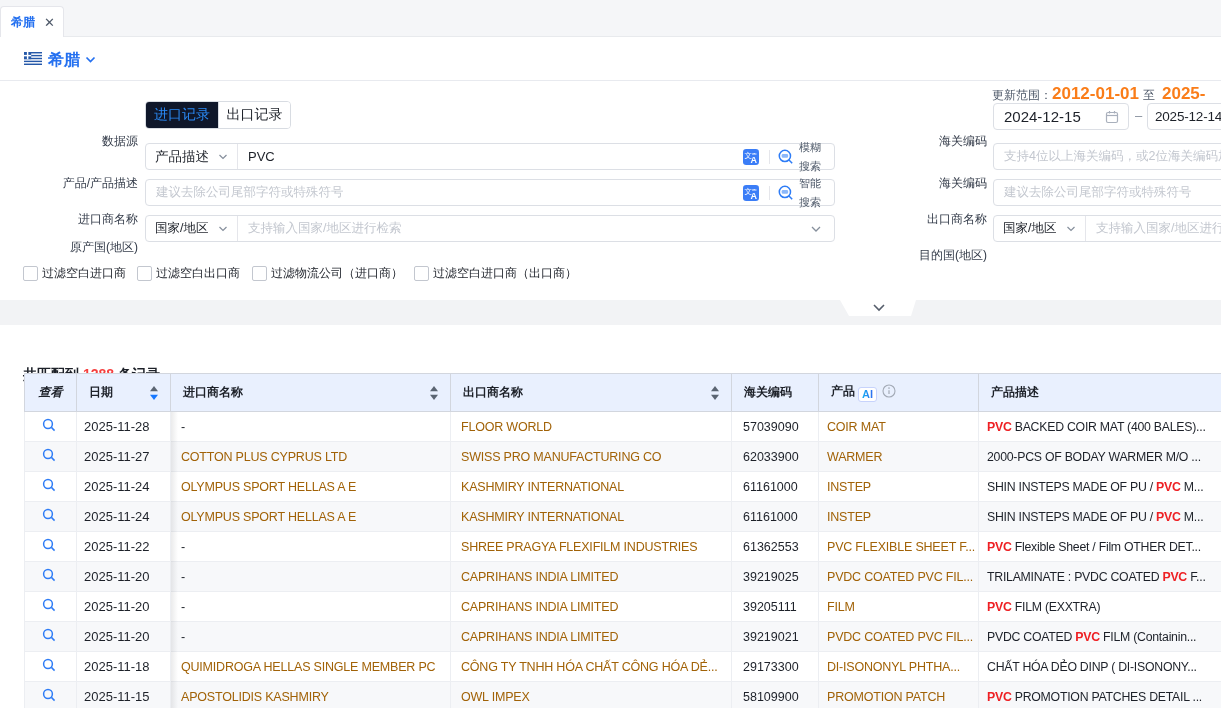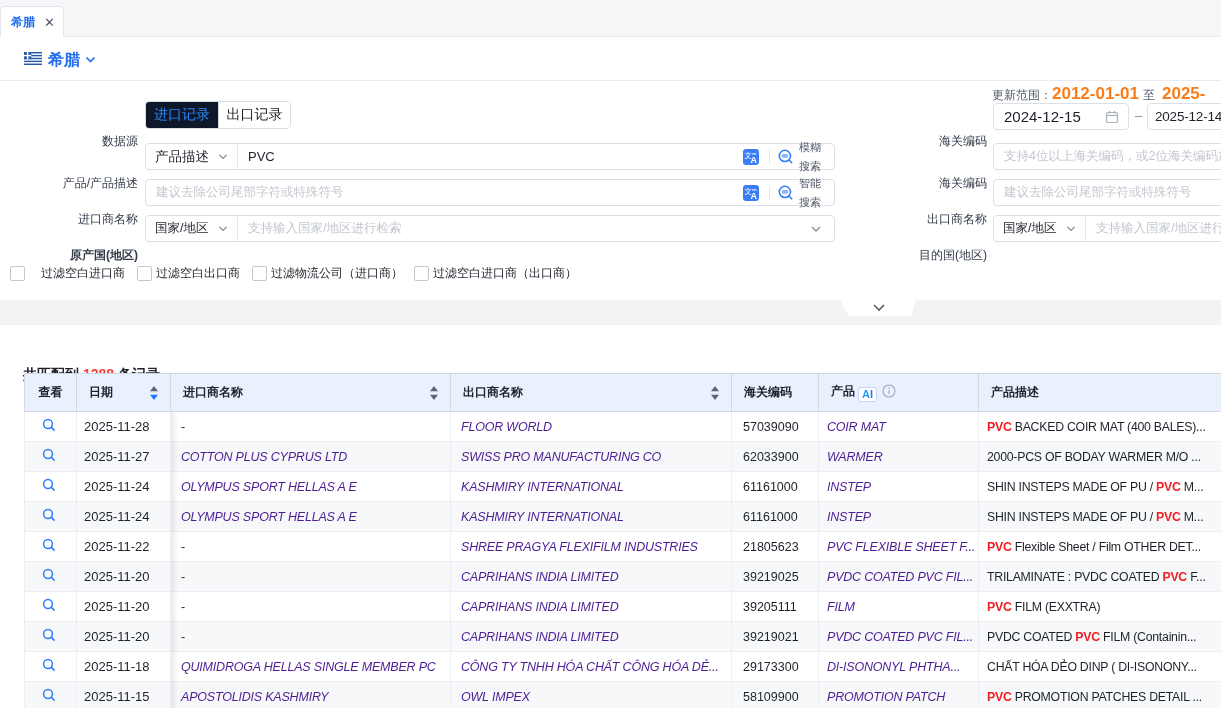--- a/index.html
+++ b/index.html
@@ -53,21 +53,21 @@
 
 table#tbl { position:absolute; left:24px; top:373px; border-collapse:collapse; table-layout:fixed; width:1354px; }
 #tbl th { background:#e9f0fe; height:38px; font-size:12px; font-weight:bold; color:#1d2129; text-align:left; padding:0 0 0 12px; border:1px solid #d2d6de; position:relative; }
 #tbl td { height:30px; font-size:12.5px; letter-spacing:-0.2px; padding:0 8px; border:1px solid #eceef2; background:#fff; white-space:nowrap; overflow:hidden; }
 #tbl td:nth-child(3), #tbl td:nth-child(4) { padding-left:10px; }
 #tbl td:nth-child(5) { padding-left:11px; letter-spacing:0; }
 #tbl td.date { font-size:13px; letter-spacing:0; padding-left:7px; }
 #tbl td.c { padding:0 4px 0 0; }
 #tbl td:nth-child(7) { font-size:12.3px; letter-spacing:-0.25px; }
 #tbl tr.z td { background:#f7f8fa; }
-#tbl a { color:#4c1d95; text-decoration:none;font-style:italic; }
+#tbl a { color:#a16207; text-decoration:none; }
 #tbl td.c { text-align:center; }
 .pvc { color:#ee2024; font-weight:bold; }
 .sorter { position:absolute; right:12px; top:50%; margin-top:-6.5px; width:8px; height:14px; }
 
 svg { display:block; }
 </style>
 </head>
 <body>
 <div class="abs" id="tabbar"></div>
 <div class="abs" id="tab">
@@ -91,21 +91,21 @@
 <div class="abs" id="cname">希腊</div>
 <div class="abs" id="cchev">
     <svg width="13" height="13" viewBox="0 0 13 13">
       <path d="M2.5 4.5l4 4 4-4" fill="none" stroke="#2470f0" stroke-width="1.7"></path>
     </svg>
   </div>
 
 <label class="fl" style="right:1083px; top:108px;">数据源</label>
 <label class="fl" style="right:1083px; top:150px;">产品/产品描述</label>
 <label class="fl" style="right:1083px; top:186px;">进口商名称</label>
-<label class="fl" style="right:1083px; top:222px;font-weight:bold;">原产国(地区)</label>
+<label class="fl" style="right:1083px; top:214px;">原产国(地区)</label>
 <label class="fl" style="right:234px; top:108px;">海关编码</label>
 <label class="fl" style="right:234px; top:150px;">海关编码</label>
 <label class="fl" style="right:234px; top:186px;">出口商名称</label>
 <label class="fl" style="right:234px; top:222px;">目的国(地区)</label>
 
 <div class="abs" id="updrange">更新范围：<b>2012-01-01</b><span style="margin:0 7px 0 4px;">至</span><b>2025-12-14</b></div>
 
 <div class="abs" id="toggle">
     <div class="seg on">进口记录</div>
     <div class="seg off">出口记录</div>
@@ -193,21 +193,21 @@
 <div class="inp" style="left:993px; top:215px; width:290px;">
   <div style="width:92px; height:100%; border-right:1px solid #e5e6eb; display:flex; align-items:center; justify-content:space-between; padding:0 9px;">
     <span style="font-size:12.5px;">国家/地区</span>
     <svg width="10" height="10" viewBox="0 0 10 10">
         <path d="M1.5 3l3.5 3.5L8.5 3" fill="none" stroke="#868f9c" stroke-width="1.2"></path>
       </svg>
   </div>
   <span class="ph" style="margin-left:10px;">支持输入国家/地区进行检索</span>
 </div>
 
-<div class="cbrow" style="left:10px;gap:12px;">
+<div class="cbrow" style="left:23px;">
     <div class="cb"></div>
     <span class="cbl">过滤空白进口商</span>
   </div>
 <div class="cbrow" style="left:137px;">
     <div class="cb"></div>
     <span class="cbl">过滤空白出口商</span>
   </div>
 <div class="cbrow" style="left:252px;">
     <div class="cb"></div>
     <span class="cbl">过滤物流公司（进口商）</span>
@@ -231,21 +231,21 @@
       <col style="width:52px">
       <col style="width:94px">
       <col style="width:280px">
       <col style="width:281px">
       <col style="width:87px">
       <col style="width:160px">
       <col style="width:400px">
     </colgroup>
 <tbody>
       <tr>
-  <th style="text-align:center; padding:0;">查看</th>
+  <th style="text-align:center; padding:0;font-style:italic;">查看</th>
   <th>日期<svg class="sorter" viewBox="0 0 8 14">
             <path d="M0 5.2L4 0l4 5.2z" fill="#5a6472"></path>
             <path d="M0 8.8L4 14l4-5.2z" fill="#1677ff"></path>
           </svg></th>
   <th>进口商名称<svg class="sorter" viewBox="0 0 8 14">
             <path d="M0 5.2L4 0l4 5.2z" fill="#5a6472"></path>
             <path d="M0 8.8L4 14l4-5.2z" fill="#5a6472"></path>
           </svg></th>
   <th>出口商名称<svg class="sorter" viewBox="0 0 8 14">
             <path d="M0 5.2L4 0l4 5.2z" fill="#5a6472"></path>
@@ -308,21 +308,21 @@
         <td>SHIN INSTEPS MADE OF PU / <span class="pvc">PVC</span> M...</td>
 </tr>
 <tr>
   <td class="c"><svg width="14" height="14" viewBox="0 0 14 14" style="display:inline-block">
             <circle cx="6" cy="6" r="4.4" fill="none" stroke="#2e7cf6" stroke-width="1.5"></circle>
             <line x1="9.4" y1="9.4" x2="12.6" y2="12.6" stroke="#2e7cf6" stroke-width="1.5"></line>
           </svg></td>
   <td class="date">2025-11-22</td>
         <td>-</td>
         <td><a>SHREE PRAGYA FLEXIFILM INDUSTRIES</a></td>
-        <td>21805623</td>
+        <td>61362553</td>
         <td><a>PVC FLEXIBLE SHEET F...</a></td>
         <td><span class="pvc">PVC</span> Flexible Sheet / Film OTHER DET...</td>
 </tr>
 <tr class="z">
   <td class="c"><svg width="14" height="14" viewBox="0 0 14 14" style="display:inline-block">
             <circle cx="6" cy="6" r="4.4" fill="none" stroke="#2e7cf6" stroke-width="1.5"></circle>
             <line x1="9.4" y1="9.4" x2="12.6" y2="12.6" stroke="#2e7cf6" stroke-width="1.5"></line>
           </svg></td>
   <td class="date">2025-11-20</td>
         <td>-</td>

